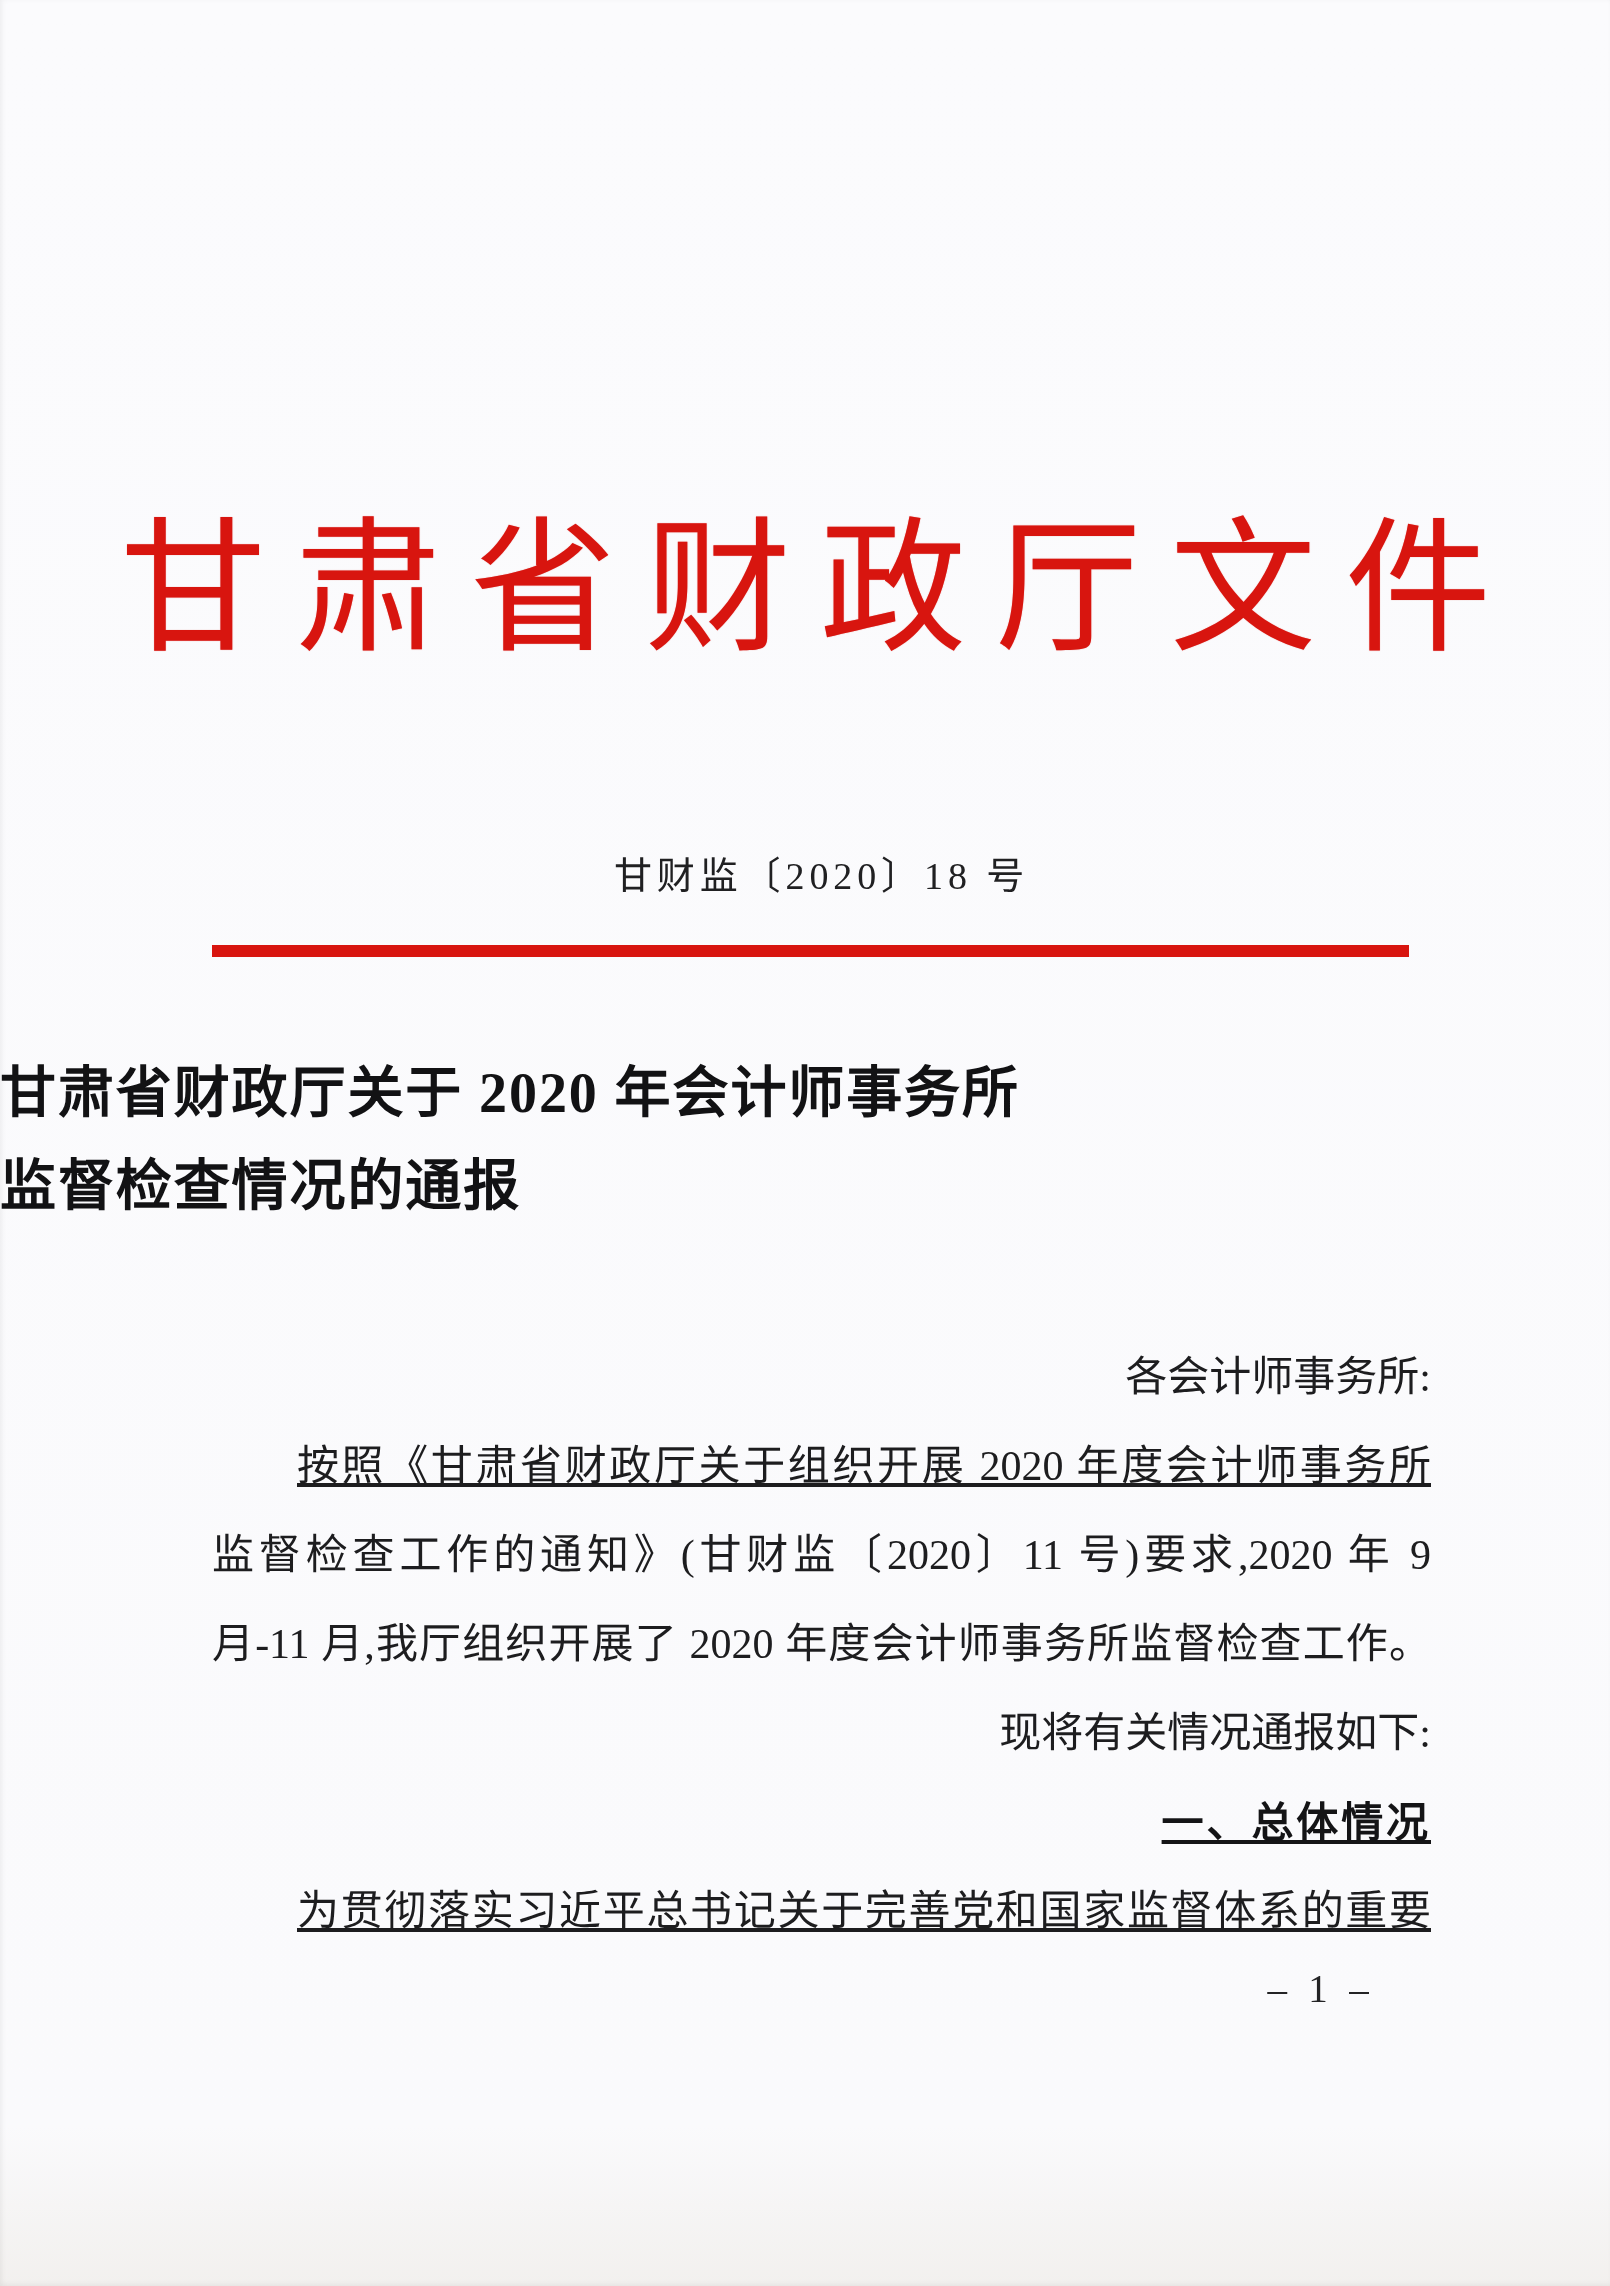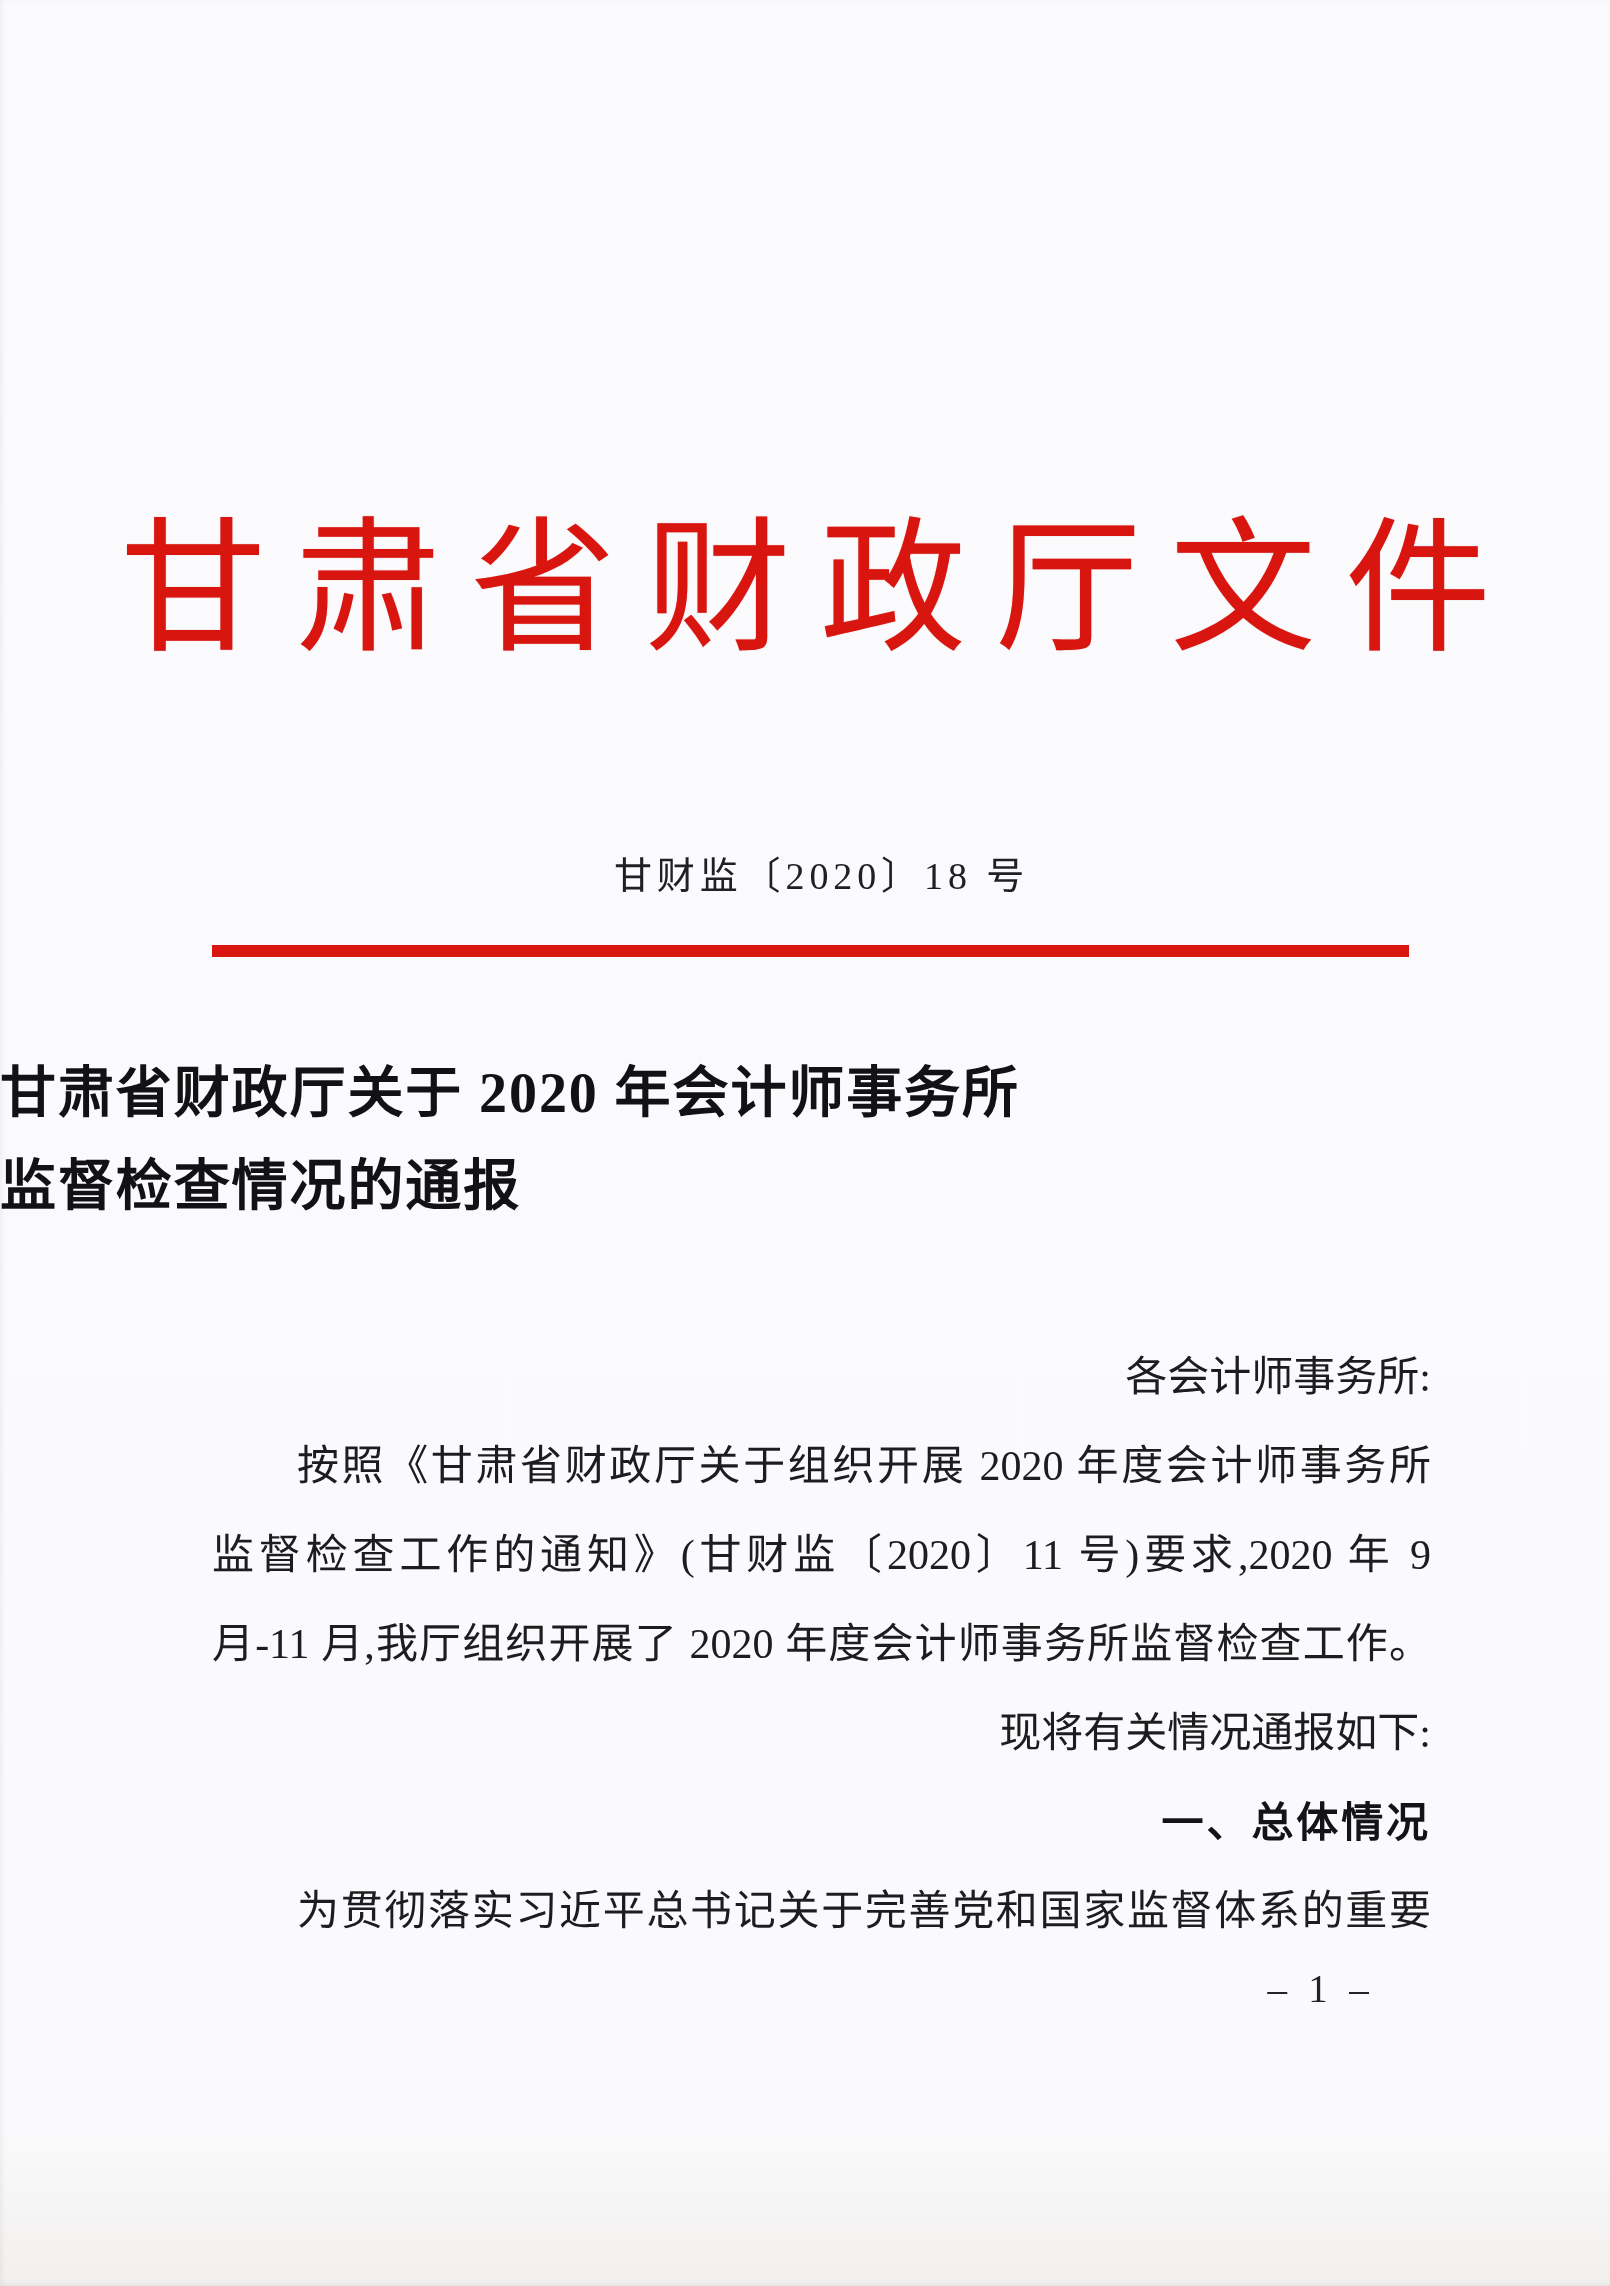--- a/index.html
+++ b/index.html
@@ -84,20 +84,21 @@
   }
   .body-line {
     min-height: 89px;
     text-align: right;
   }
   .body-line.short {
     white-space: nowrap;
   }
   .body-line.indent {
     text-indent: 85px;
+    text-decoration: underline;
   }
   .body-line.fill {
     text-align: justify;
     text-align-last: justify;
     text-justify: inter-character;
   }
   .body-line.heading {
     font-family: "Liberation Sans", "DejaVu Sans", sans-serif;
     font-weight: 700;
     letter-spacing: 2.9px;

